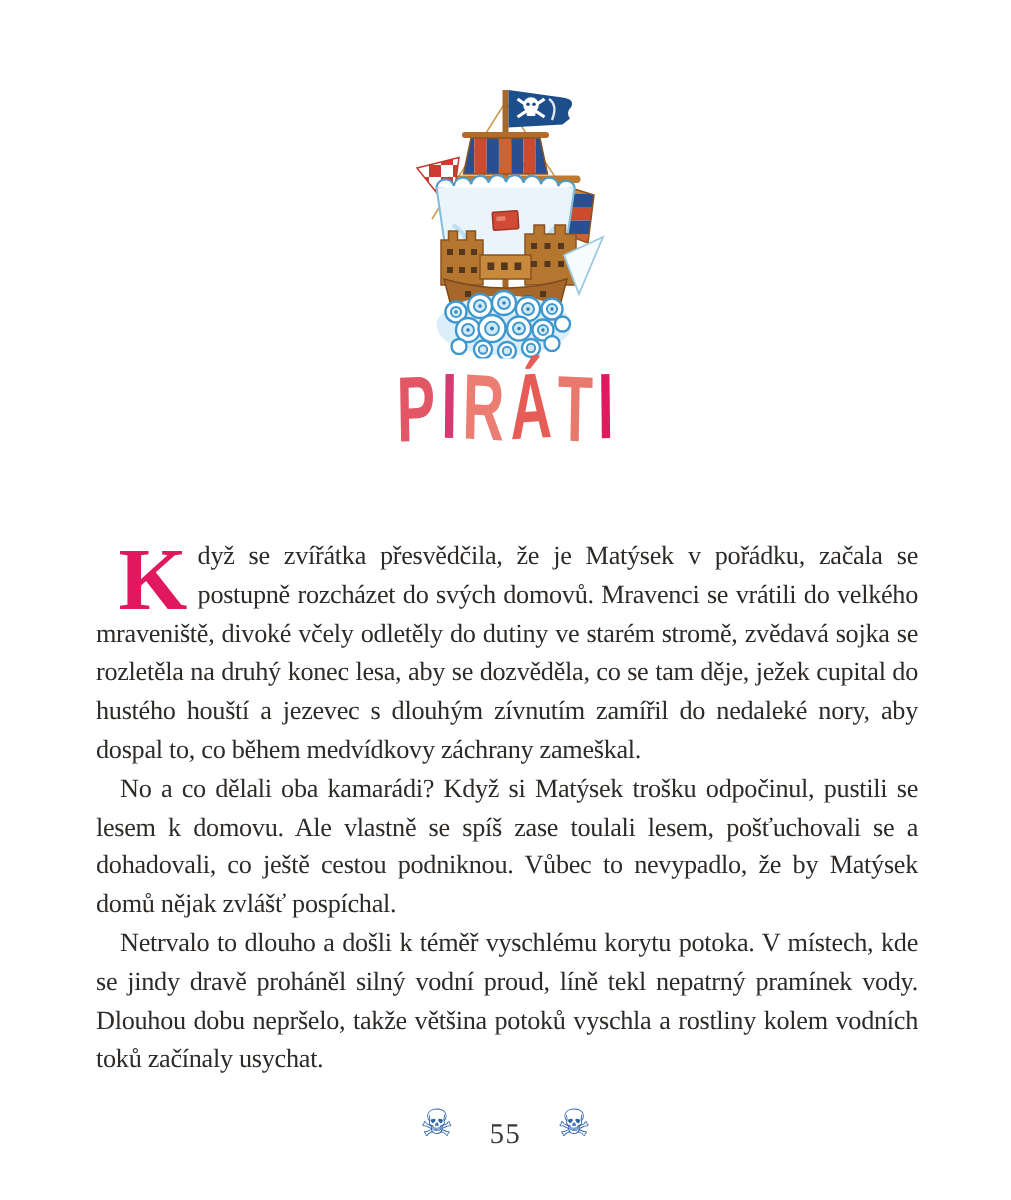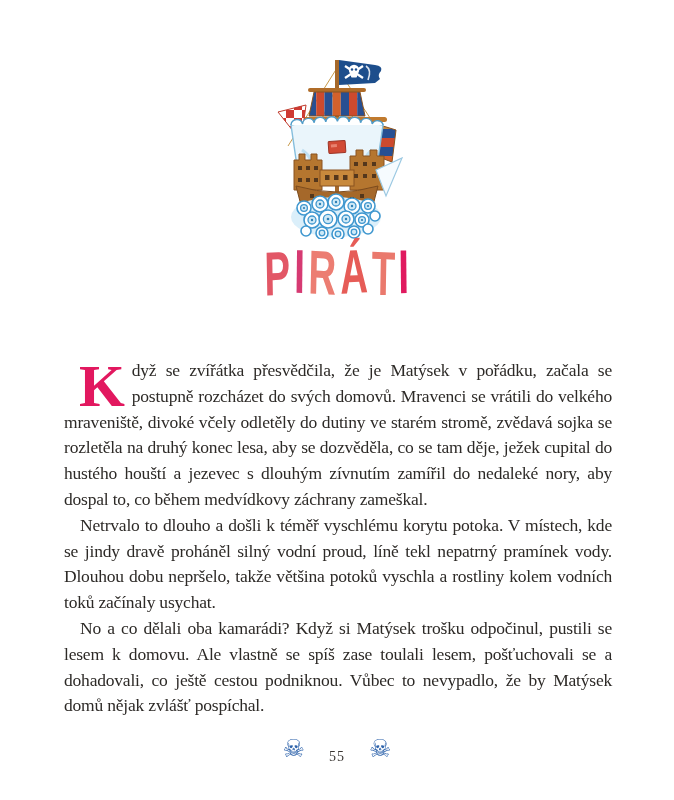--- a/index.html
+++ b/index.html
@@ -54,21 +54,21 @@
   
   .footer{
     position:absolute;top:730px;left:0;width:674px;height:36px;
     display:flex;align-items:center;justify-content:center;gap:24px;
   }
   .skull{
     font-family:"DejaVu Sans",sans-serif;
     font-size:25px;line-height:25px;
   }
   .page-num{
-    font-size:14px;color:#3a3633;letter-spacing:1px;margin-top:17px;
+    font-size:19px;color:#3a3633;letter-spacing:1px;margin-top:17px;
   }
 </style>
 </head>
 <body>
 
 <div class="page">
 
   <div class="illustration">
     <svg viewBox="0 0 150 185" width="150" height="185" xmlns="http://www.w3.org/2000/svg">
 
@@ -240,22 +240,22 @@
           <circle cx="100" cy="166" r="1.1"></circle>
         </g>
       </g>
     </svg>
   </div>
 
   <h1 class="title"><span class="tl" style="color: rgb(226, 87, 102);">P</span><span class="tl" style="color: rgb(214, 58, 114);">I</span><span class="tl" style="color: rgb(236, 125, 114);">R</span><span class="tl" style="color: rgb(230, 92, 87);">Á</span><span class="tl" style="color: rgb(234, 121, 109);">T</span><span class="tl" style="color: rgb(224, 26, 95);">I</span></h1>
 
   <div class="body-text">
       <p><span class="dropcap" style="color: rgb(226, 24, 95);">K</span>dyž se zvířátka přesvědčila, že je Matýsek v pořádku, začala se postupně rozcházet do svých domovů. Mravenci se vrátili do velkého mraveniště, divoké včely odletěly do dutiny ve starém stromě, zvědavá sojka se rozletěla na druhý konec lesa, aby se dozvěděla, co se tam děje, ježek cupital do hustého houští a jezevec s dlouhým zívnutím zamířil do nedaleké nory, aby dospal to, co během medvídkovy záchrany zameškal.</p>
+      <p class="indent">No a co dělali oba kamarádi? Když si Matýsek trošku odpočinul, pustili se lesem k domovu. Ale vlastně se spíš zase toulali lesem, pošťuchovali se a dohadovali, co ještě cestou podniknou. Vůbec to nevypadlo, že by Matýsek domů nějak zvlášť pospíchal.</p>
       <p class="indent">Netrvalo to dlouho a došli k téměř vyschlému korytu potoka. V místech, kde se jindy dravě proháněl silný vodní proud, líně tekl nepatrný pramínek vody. Dlouhou dobu nepršelo, takže většina potoků vyschla a rostliny kolem vodních toků začínaly usychat.</p>
-      <p class="indent">No a co dělali oba kamarádi? Když si Matýsek trošku odpočinul, pustili se lesem k domovu. Ale vlastně se spíš zase toulali lesem, pošťuchovali se a dohadovali, co ještě cestou podniknou. Vůbec to nevypadlo, že by Matýsek domů nějak zvlášť pospíchal.</p>
     </div>
 
   <div class="footer">
     <span class="skull" style="color: rgb(46, 99, 171);">☠</span>
     <span class="page-num">55</span>
     <span class="skull" style="color: rgb(46, 99, 171);">☠</span>
   </div>
 
 </div>
 

